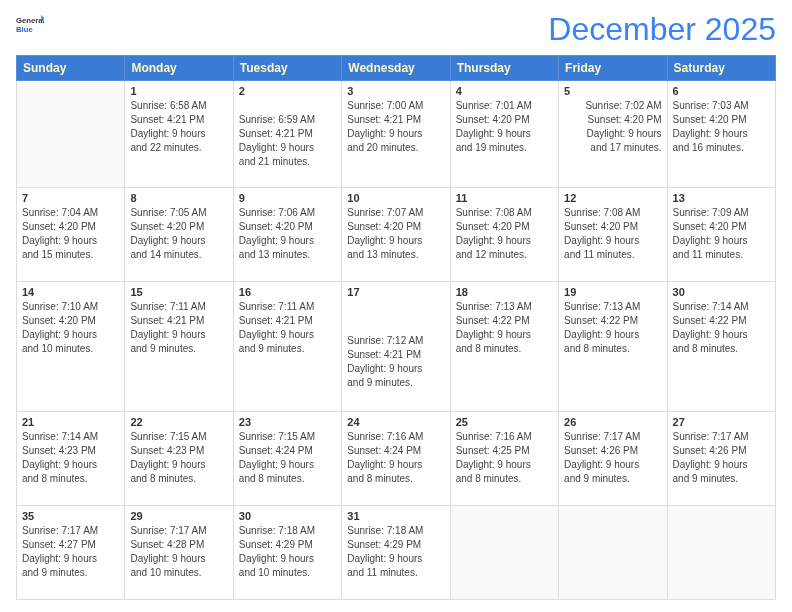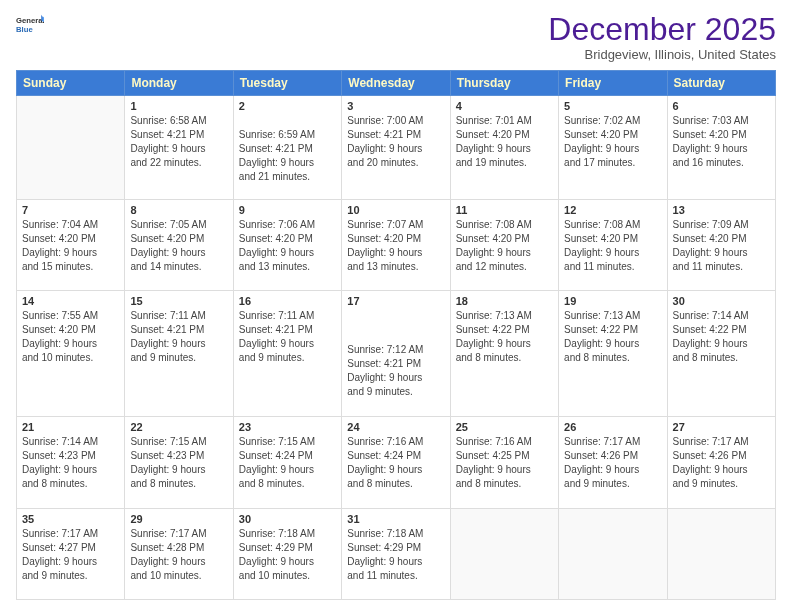--- a/index.html
+++ b/index.html
@@ -31,21 +31,21 @@
     .logo-icon {
       width: 28px;
       height: 28px;
     }
     .title-block {
       text-align: right;
     }
     .month-title {
       font-size: 32px;
       font-weight: normal;
-      color: #4c1d95;
+      color: #3b82f6;
       line-height: 1.1;
     }
     .location {
       font-size: 13px;
       color: #555;
     }
     .calendar {
       flex: 1;
       border: 1px solid #ccc;
       border-collapse: collapse;
@@ -92,21 +92,20 @@
     <div class="logo">
       <svg class="logo-icon" viewBox="0 0 40 40">
   <text x="0" y="15" font-size="11" font-weight="bold" fill="#333">General</text>
   <text x="0" y="28" font-size="11" font-weight="bold" fill="#2a6ab5">Blue</text>
   <polygon points="36,4 44,16 36,12" fill="#3a7bd5"></polygon>
   <polygon points="38,6 46,14 38,14" fill="#5a9fef"></polygon>
 </svg>
     </div>
     <div class="title-block">
       <div class="month-title">December 2025</div>
-      <div class="location">Bridgeview, Illinois, United States</div>
     </div>
   </div>
 
   <table class="calendar" id="calendar-table">
     <thead id="calendar-head">
         <tr>
           <th>Sunday</th>
           <th>Monday</th>
           <th>Tuesday</th>
           <th>Wednesday</th>
@@ -141,21 +140,21 @@
           </td>
           <td>
             <span class="day-num">4</span>
             <div class="day-info" style="white-space: pre-line;">Sunrise: 7:01 AM
 Sunset: 4:20 PM
 Daylight: 9 hours
 and 19 minutes.</div>
           </td>
           <td>
             <span class="day-num">5</span>
-            <div class="day-info" style="white-space: pre-line;">Sunrise: 7:02 AM
+            <div class="day-info" style="white-space: pre-line; text-align: right;">Sunrise: 7:02 AM
 Sunset: 4:20 PM
 Daylight: 9 hours
 and 17 minutes.</div>
           </td>
           <td>
             <span class="day-num">6</span>
             <div class="day-info" style="white-space: pre-line;">Sunrise: 7:03 AM
 Sunset: 4:20 PM
 Daylight: 9 hours
 and 16 minutes.</div>
@@ -208,21 +207,21 @@
             <span class="day-num">13</span>
             <div class="day-info" style="white-space: pre-line;">Sunrise: 7:09 AM
 Sunset: 4:20 PM
 Daylight: 9 hours
 and 11 minutes.</div>
           </td>
         </tr>
         <tr>
           <td>
             <span class="day-num">14</span>
-            <div class="day-info" style="white-space: pre-line;">Sunrise: 7:55 AM
+            <div class="day-info" style="white-space: pre-line;">Sunrise: 7:10 AM
 Sunset: 4:20 PM
 Daylight: 9 hours
 and 10 minutes.</div>
           </td>
           <td>
             <span class="day-num">15</span>
             <div class="day-info" style="white-space: pre-line;">Sunrise: 7:11 AM
 Sunset: 4:21 PM
 Daylight: 9 hours
 and 9 minutes.</div>

